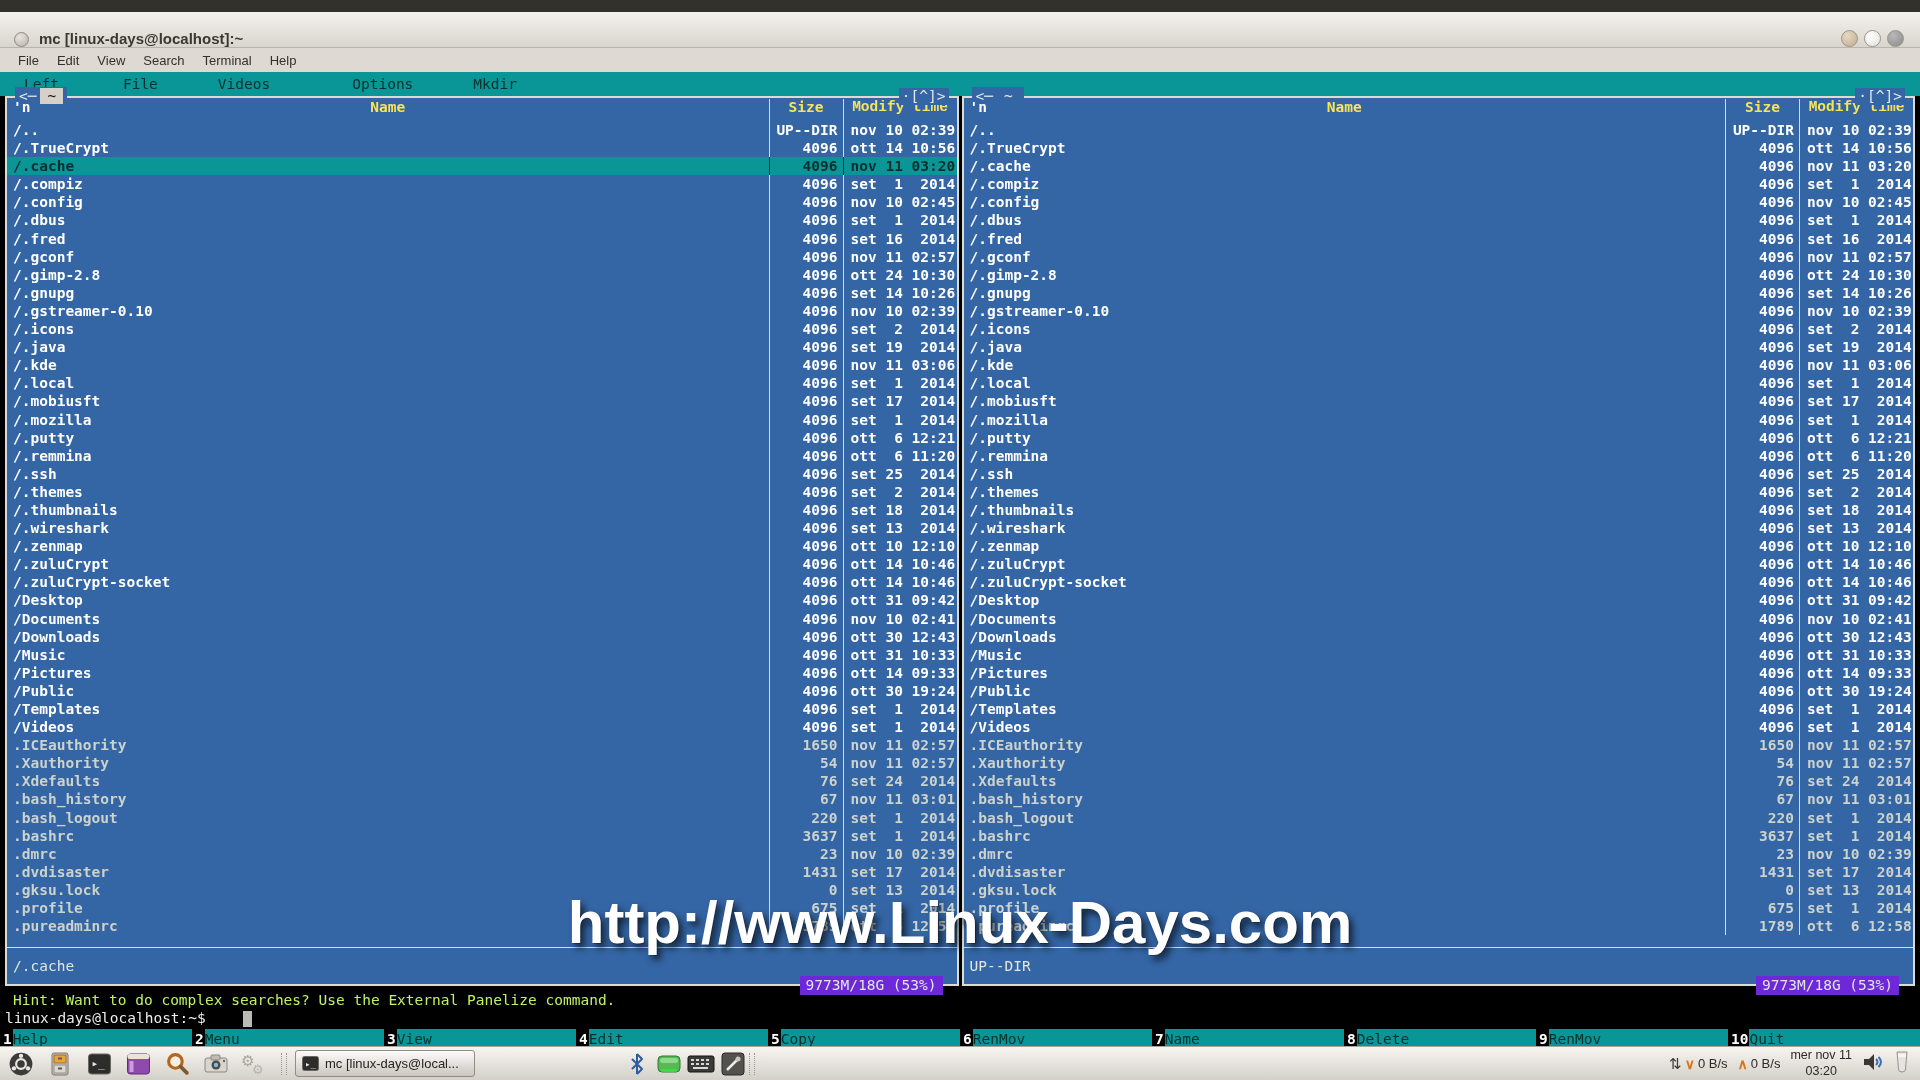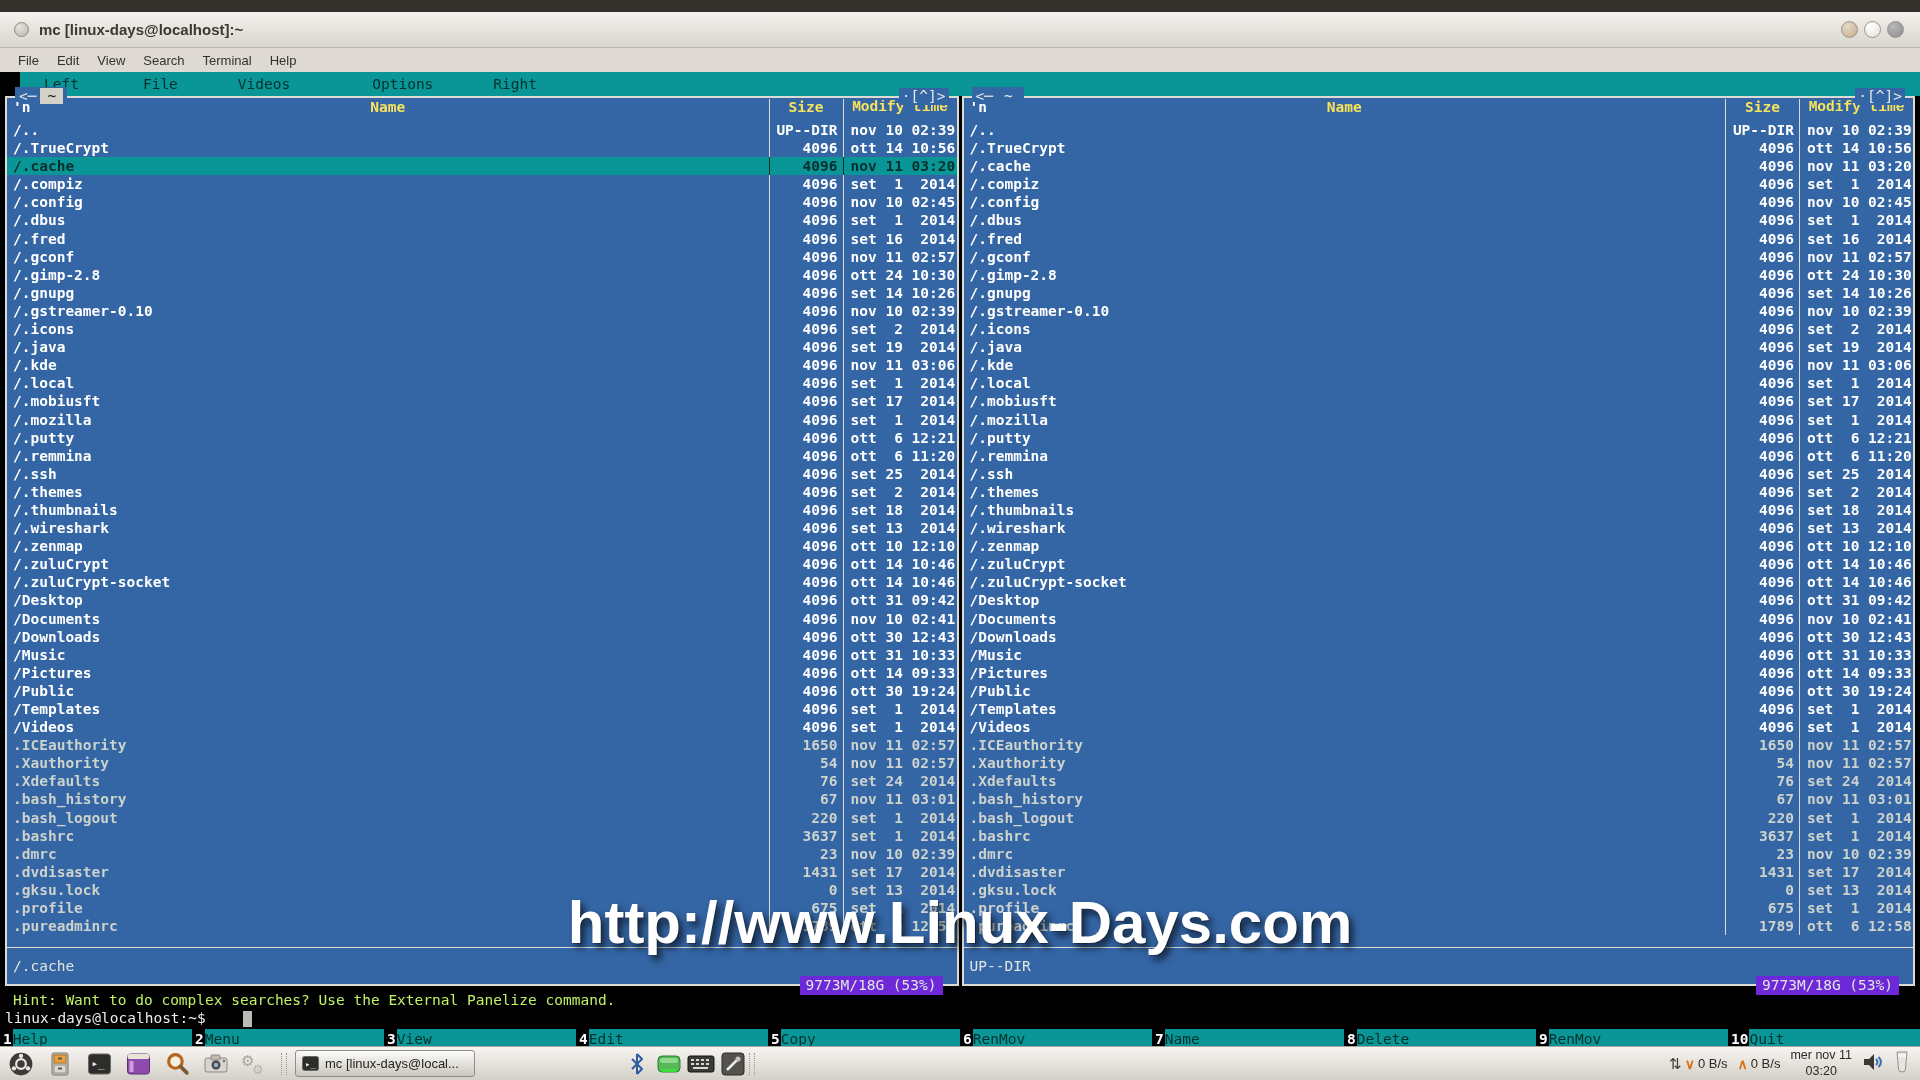--- a/index.html
+++ b/index.html
@@ -1,34 +1,34 @@
 <!DOCTYPE html>
 <html><head>
 <meta charset="utf-8">
 <style>
   * { margin:0; padding:0; box-sizing:border-box; }
   body { width:1920px; height:1080px; overflow:hidden; font-family:"Liberation Sans", sans-serif; background:#000; }
   .screen { position:relative; width:1920px; height:1080px; background:#000; }
 
   
   .top-strip { height:12px; background:#33312c; }
-  .titlebar { height:36px; background:linear-gradient(#f4f2ee,#d9d5ce); display:flex; align-items:center; padding:0 10px; border-bottom:1px solid #b9b5ae; }
+  .titlebar { height:36px; background:linear-gradient(#f4f2ee,#d9d5ce); display:flex; align-items:flex-end; padding:0 10px; border-bottom:1px solid #b9b5ae; }
   .win-circle { width:15px; height:15px; border-radius:50%; background:radial-gradient(circle at 35% 30%, #e8e5df, #b7b3ab); border:1px solid #8f8b83; margin:0 10px 0 4px; }
   .win-title { font-weight:bold; font-size:15px; color:#3a3833; }
   .win-controls { margin-left:auto; display:flex; gap:6px; padding-right:6px; }
   .win-btn { width:17px; height:17px; border-radius:50%; border:1px solid #9a958c; }
   .win-btn.min { background:radial-gradient(circle at 35% 30%, #e6d9c4, #c2ab8d); }
   .win-btn.max { background:radial-gradient(circle at 35% 30%, #ffffff, #e4e1da); }
   .win-btn.close { background:radial-gradient(circle at 35% 30%, #b9b9b9, #8a8a8a); }
   .menubar { height:24px; background:#dedad3; display:flex; align-items:center; padding-left:10px; gap:2px; }
   .menubar .mitem { font-size:13px; color:#33312c; padding:2px 8px; cursor:default; }
 
   
   .terminal { height:974px; background:#000; font-family:"DejaVu Sans Mono", monospace; font-size:14.5px; position:relative; display:flex; flex-direction:column; }
-  .mc-menubar { height:24px; background:#0a9696; display:flex; align-items:center; color:#00312e; flex:0 0 auto;margin-left:20px; }
+  .mc-menubar { height:24px; background:#0a9696; display:flex; align-items:center; color:#00312e; flex:0 0 auto; }
   .mc-menubar .mcitem { padding:0 12px; }
   .mc-menubar .mcitem:nth-child(1){ margin-left:12px; }
   .mc-menubar .mcitem:nth-child(2){ margin-left:40px; }
   .mc-menubar .mcitem:nth-child(3){ margin-left:36px; }
   .mc-menubar .mcitem:nth-child(4){ margin-left:58px; }
   .mc-menubar .mcitem:nth-child(5){ margin-left:36px; }
 
   .panels { flex:0 0 890px; display:flex; gap:3px; padding:0 5px; background:#000; }
   .panel { flex:1 1 0; background:#3465a4; border:2px solid #dcdcd4; position:relative; display:flex; flex-direction:column; padding:1px 0 9px 0; }
   .panel-tab { position:absolute; top:-11px; left:8px; background:#3465a4; color:#e8e8e2; padding:0 4px; line-height:18px; }
@@ -106,21 +106,21 @@
       <span class="mitem">Terminal</span>
       <span class="mitem">Help</span>
     </div>
 
   <div class="terminal">
     <div class="mc-menubar" id="mc-menu">
         <span class="mcitem">Left</span>
         <span class="mcitem">File</span>
         <span class="mcitem">Videos</span>
         <span class="mcitem">Options</span>
-        <span class="mcitem">Right</span>
+        <span class="mcitem">Mkdir</span>
       </div>
 
     <div class="panels">
 
       <div class="panel">
         <div class="panel-tab"><span>&lt;─</span><span class="tab-path active">~</span></div>
         <div class="panel-corner">·[^]&gt;</div>
         <div class="panel-header">
           <div class="col-name"><span class="sort-ind">'n</span><span>Name</span></div>
           <div class="col-size">Size</div>

